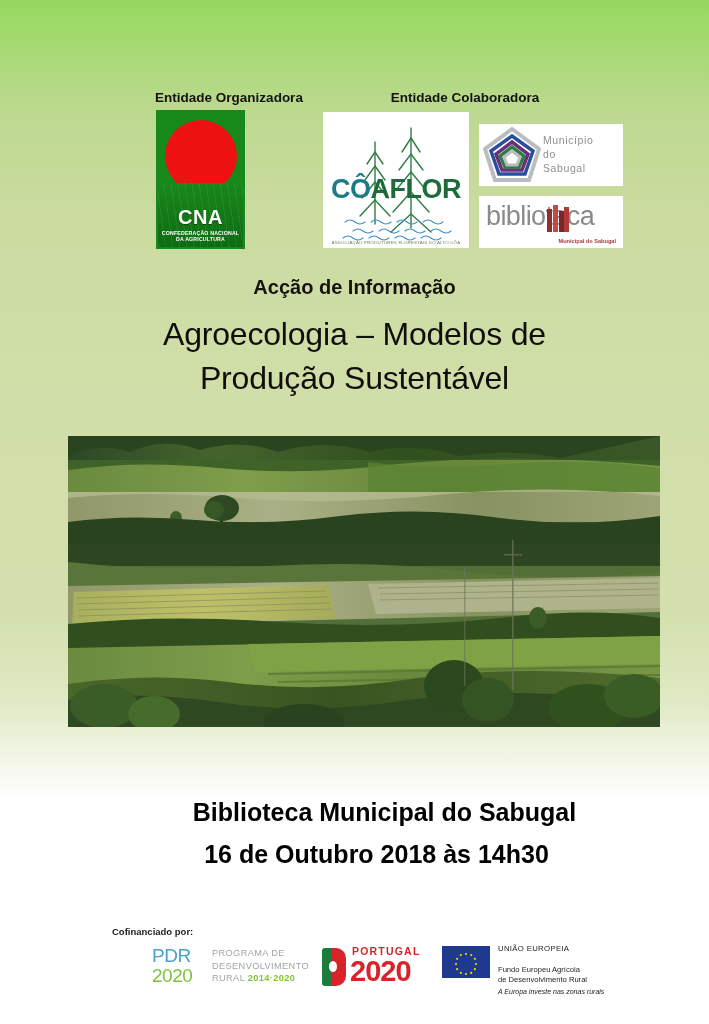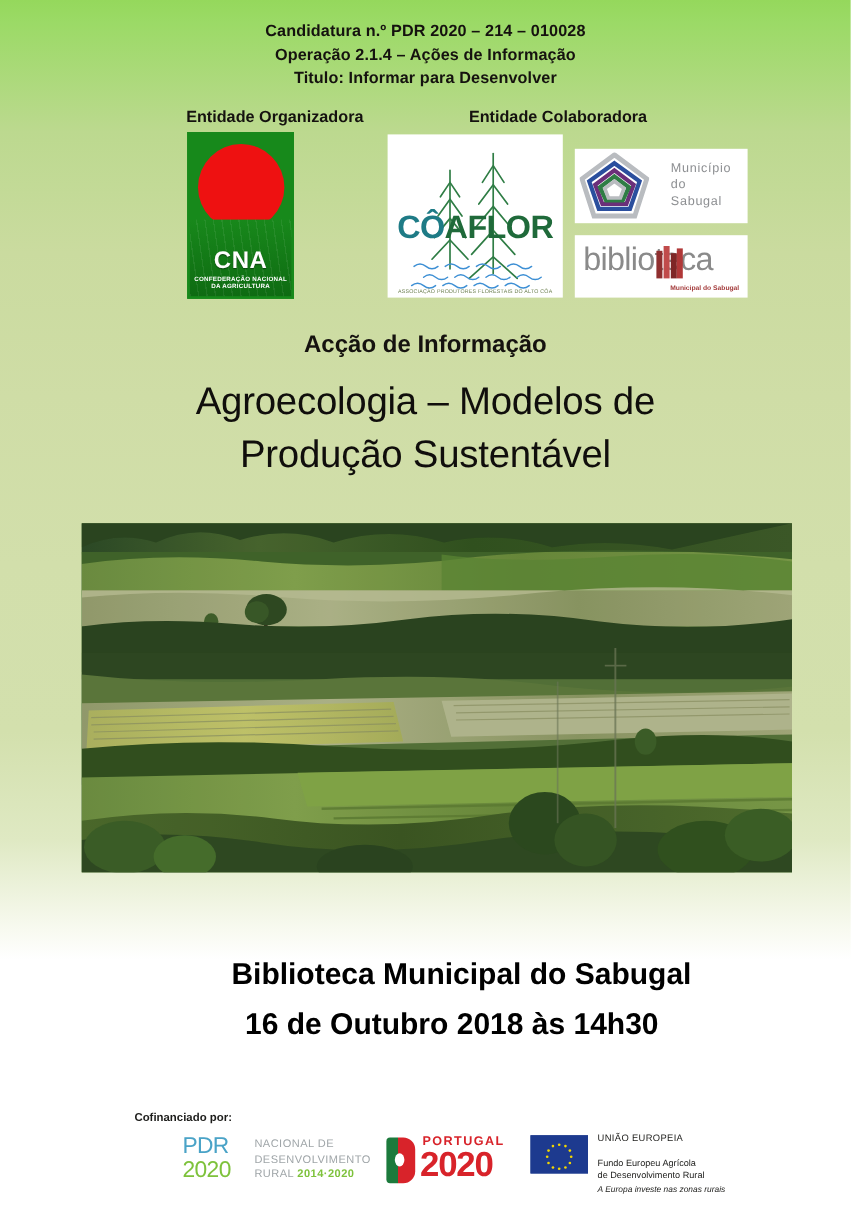--- a/index.html
+++ b/index.html
@@ -159,21 +159,20 @@
     overflow: hidden;
   }
   #municipio-text {
     position: absolute;
     left: 64px;
     top: 9px;
     color: #8d8f92;
     font-size: 10.5px;
     line-height: 14px;
     letter-spacing: 0.6px;
-    margin-left: 16px;
   }
 
   
   #biblioteca-logo {
     position: absolute;
     top: 196px;
     left: 479px;
     width: 144px;
     height: 52px;
     background: #ffffff;
@@ -400,25 +399,20 @@
     margin-top: 3px;
     font-style: italic;
     font-size: 7px;
   }
 </style>
 </head>
 <body>
 
 <div id="poster">
 
-  <div class="header-lines">
-    <div>Candidatura n.º PDR 2020 – 214 – 010028</div>
-    <div>Operação 2.1.4 – Ações de Informação</div>
-    <div>Titulo: Informar para Desenvolver</div>
-  </div>
 
   <div class="entity-label" id="label-org">Entidade Organizadora</div>
   <div class="entity-label" id="label-col">Entidade Colaboradora</div>
 
   <div id="cna-logo">
     <div id="cna-sun-ring"></div>
     <div id="cna-field"></div>
     <div id="cna-wordmark">CNA</div>
     <div id="cna-sub">CONFEDERAÇÃO NACIONAL DA AGRICULTURA</div>
   </div>
@@ -606,21 +600,21 @@
 
   <div id="footer">
     <div id="cofinanced">Cofinanciado por:</div>
 
     <div id="pdr-block">
       <div id="pdr-mark">
         <div class="pdr-top">PDR</div>
         <div class="pdr-green">2020</div>
       </div>
       <div id="pdr-text">
-        <div>NACIONAL DE</div>
+        <div>PROGRAMA DE</div>
         <div>DESENVOLVIMENTO</div>
         <div><span>RURAL </span><span class="yrs">2014·2020</span></div>
       </div>
     </div>
 
     <div id="pt-block">
       <div id="pt-flag"></div>
       <div id="pt-word">PORTUGAL</div>
       <div id="pt-year">2020</div>
     </div>

